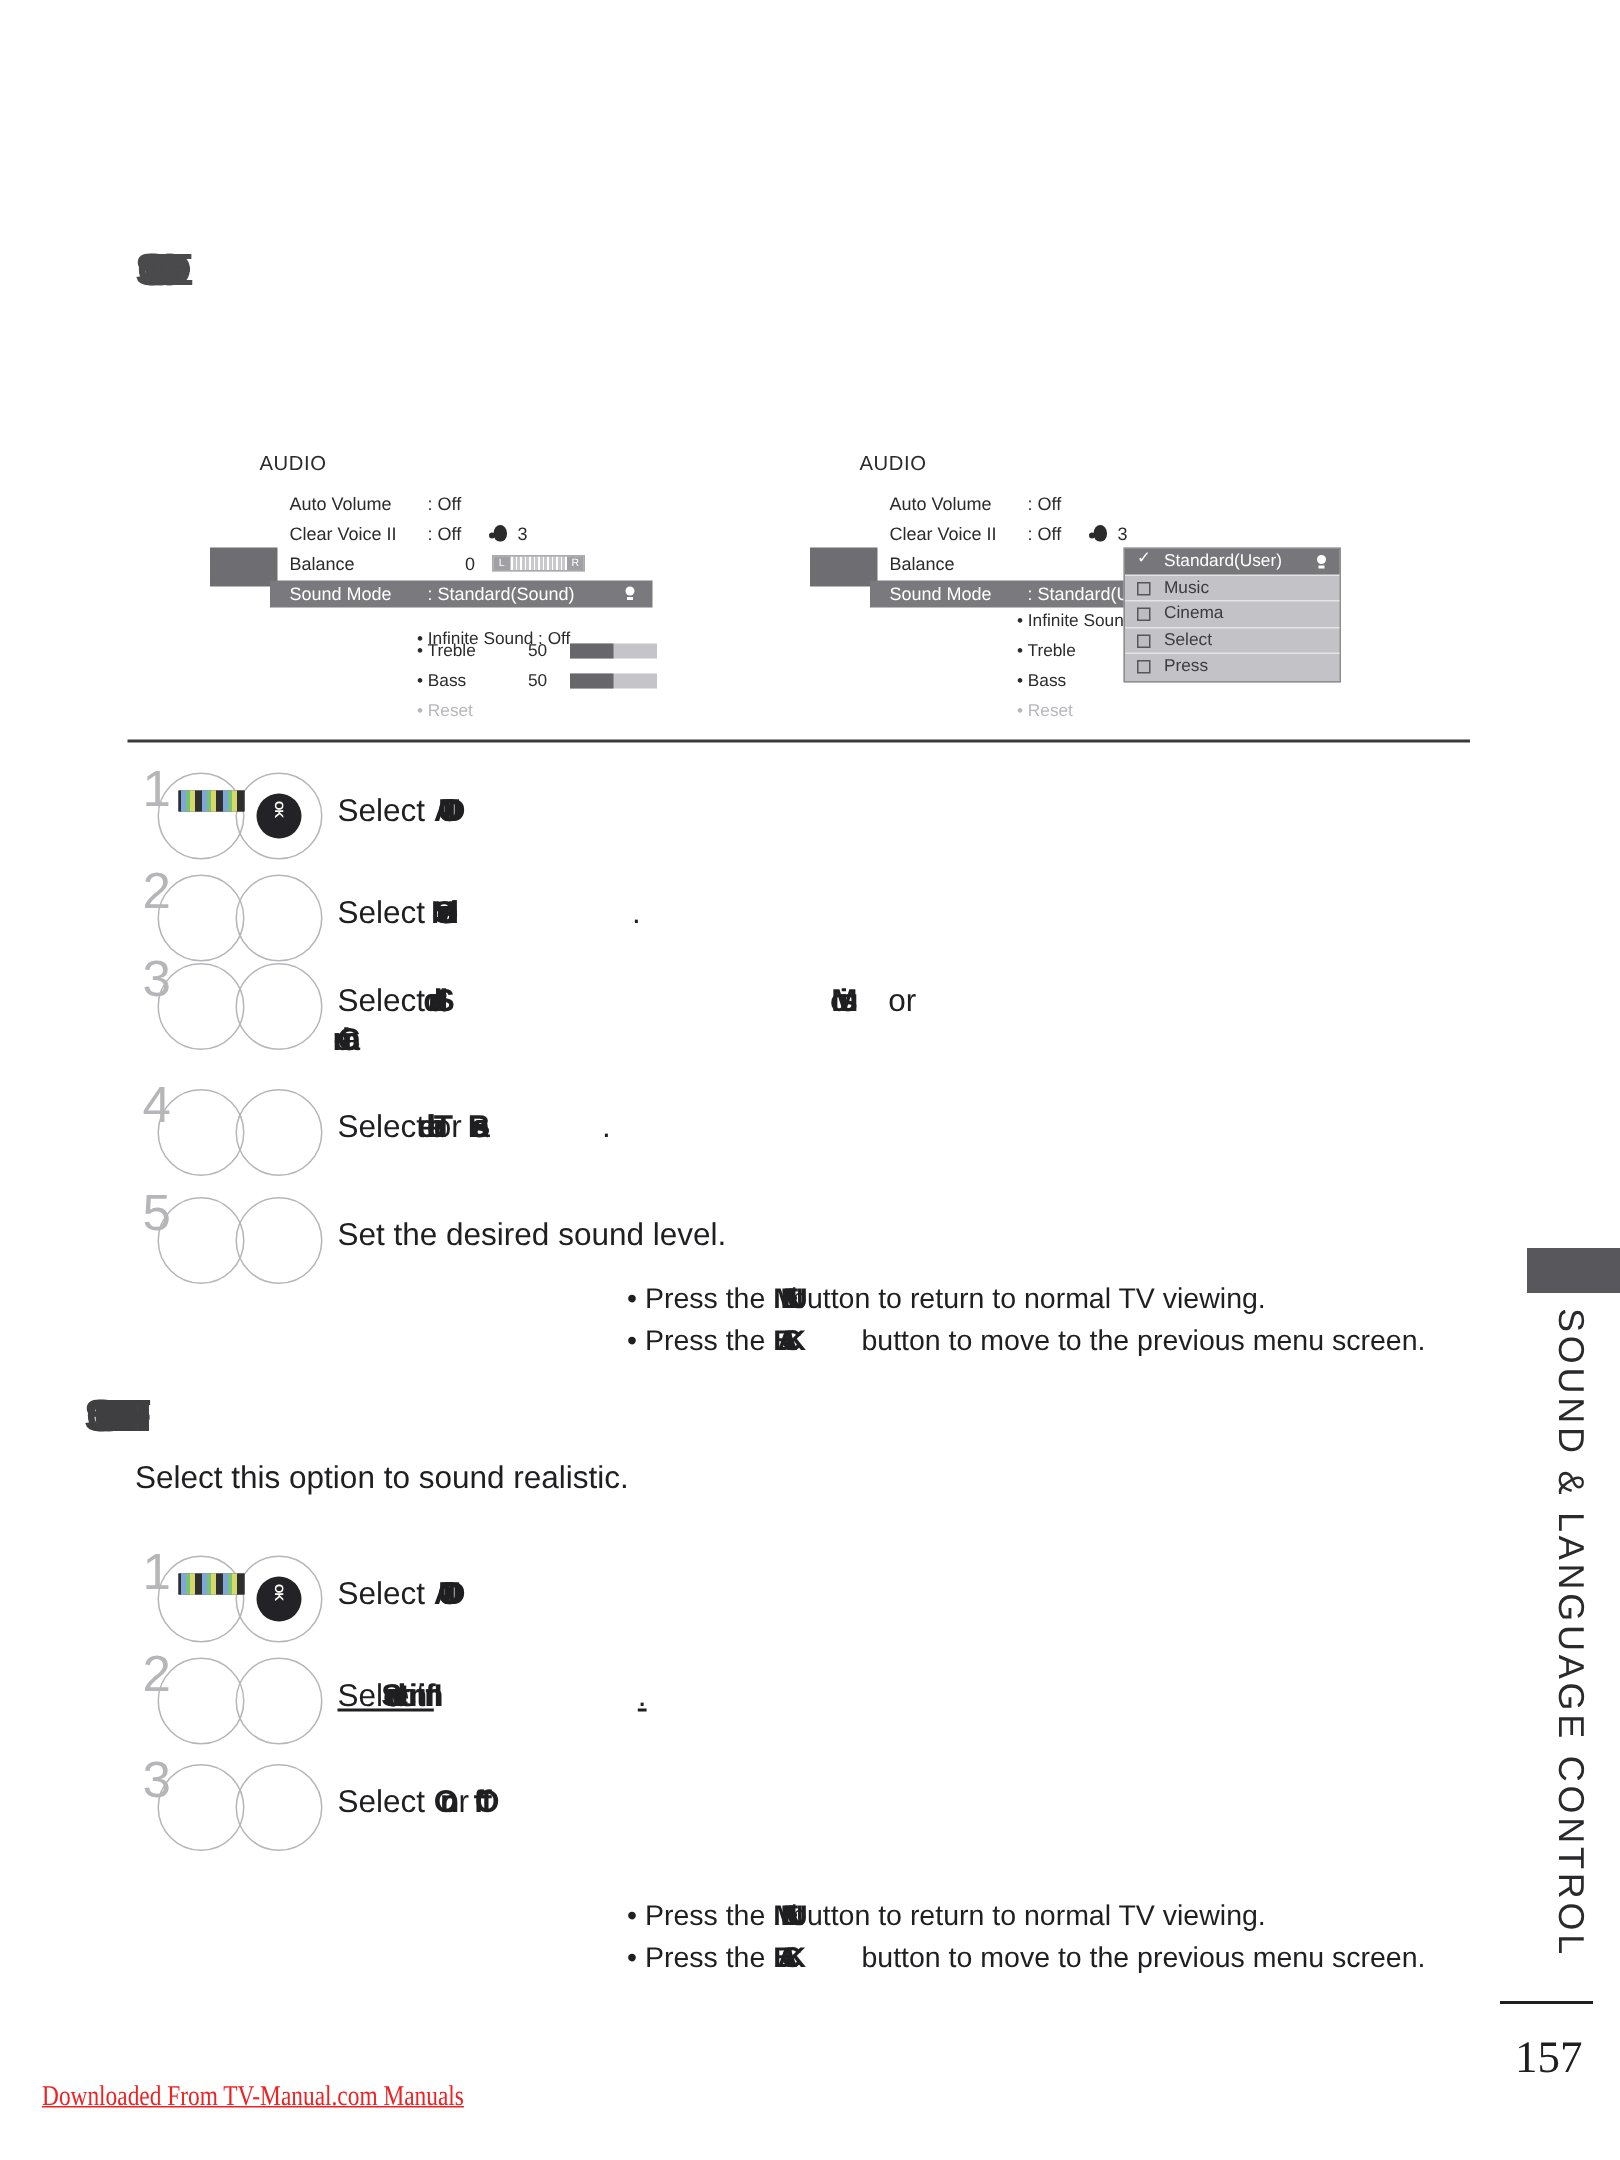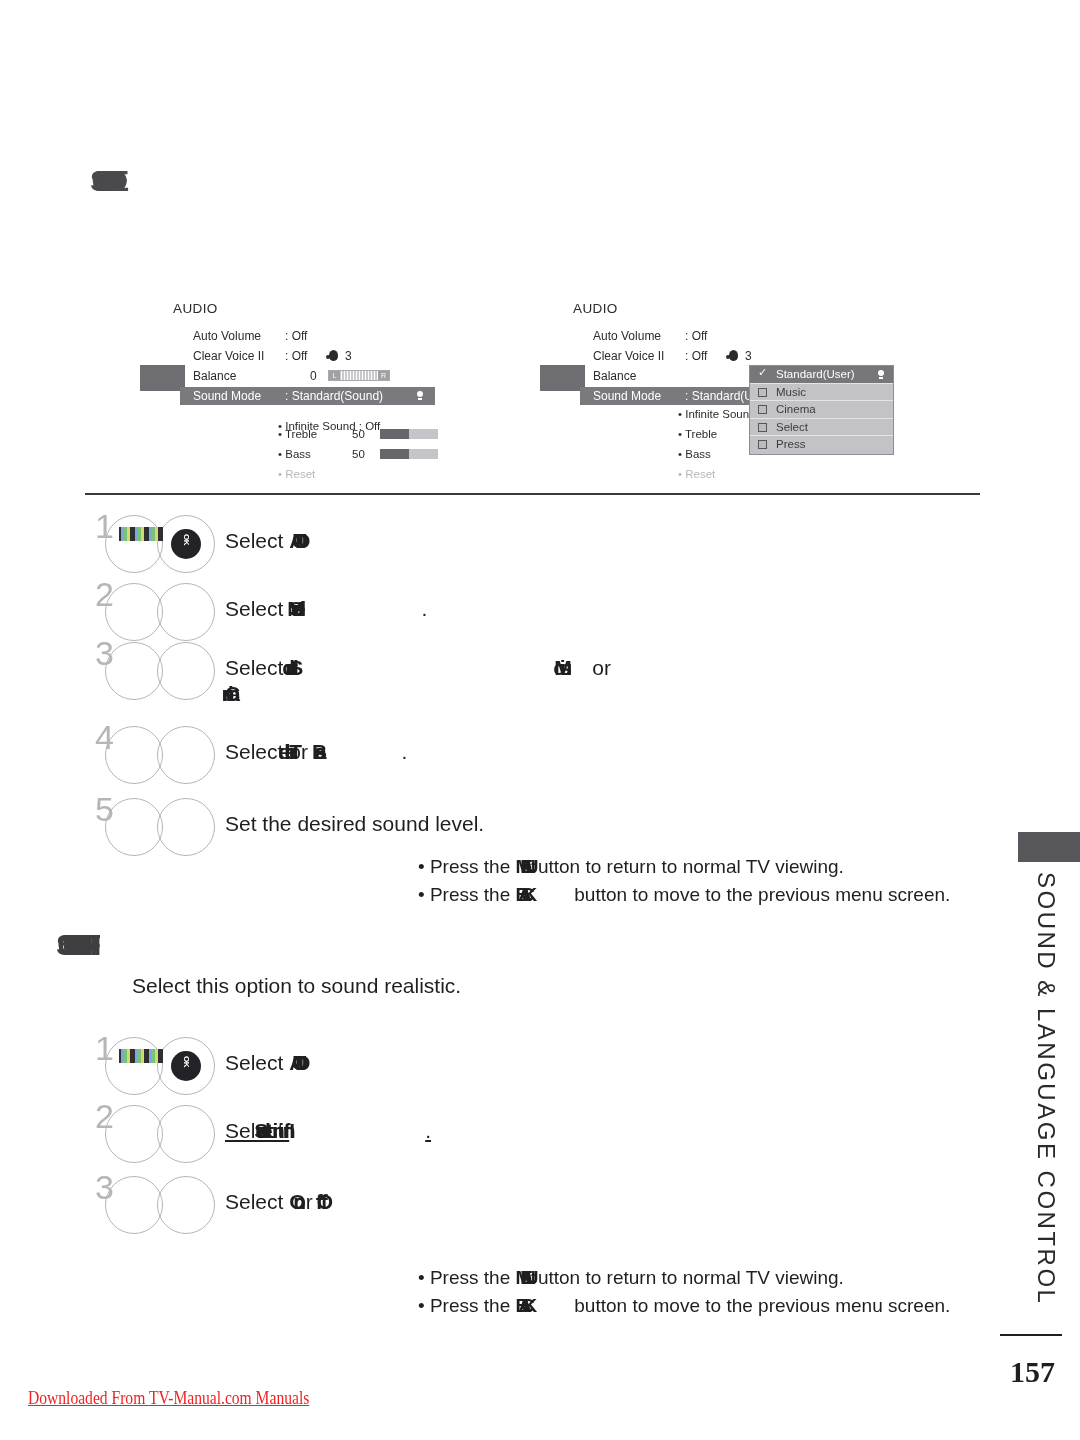--- a/index.html
+++ b/index.html
@@ -161,21 +161,21 @@
     writing-mode:vertical-rl;
     font-size:24px;letter-spacing:2.5px;color:#2a2a2c;
     font-family:"Liberation Sans", sans-serif;
     white-space:nowrap;
   }
 
   
   .pg-rule{position:absolute;height:1.6px;background:#1f1f21;}
   .pg-num{
     position:absolute;font-family:"Liberation Serif", serif;
-    font-size:30px;color:#1f1f21;font-weight:bold;
+    font-size:30px;color:#1f1f21;
   }
   .dl-link{
     position:absolute;font-family:"Liberation Serif", serif;
     font-size:19px;color:#ee2222;text-decoration:underline;white-space:nowrap;
     transform:scaleX(.82);transform-origin:left center;
   }
 </style>
 </head>
 <body>
 
@@ -344,21 +344,21 @@
 
   <div class="note" style="left:418px;top:856px;">
     <span>• </span><span>Press the </span><span class="glyph">MENU</span><span>button to return to normal TV viewing.</span>
   </div>
   <div class="note" style="left:418px;top:884px;">
     <span>• </span><span>Press the </span><span class="glyph">BACK</span><span style="display:inline-block;width:48px;"></span><span>button to move to the previous menu screen.</span>
   </div>
 
   <div class="sec-head" id="head-infinite">INFINITE SOUND</div>
 
-  <div style="position:absolute;left:90px;top:974px;font-size:21px;color:#1f1f21;margin-left:42px;">Select this option to sound realistic.</div>
+  <div style="position:absolute;left:90px;top:974px;font-size:21px;color:#1f1f21;">Select this option to sound realistic.</div>
 
   <div class="step" style="left:95px;top:1037px;width:600px;">
     <span class="num">1</span>
     <span class="circ c1"></span>
     <span class="circ c2"></span>
     <span class="btn-menu"></span>
     <span class="btn-ok">
         <span>OK</span>
       </span>
     <span class="step-text" style="top:14px;">

